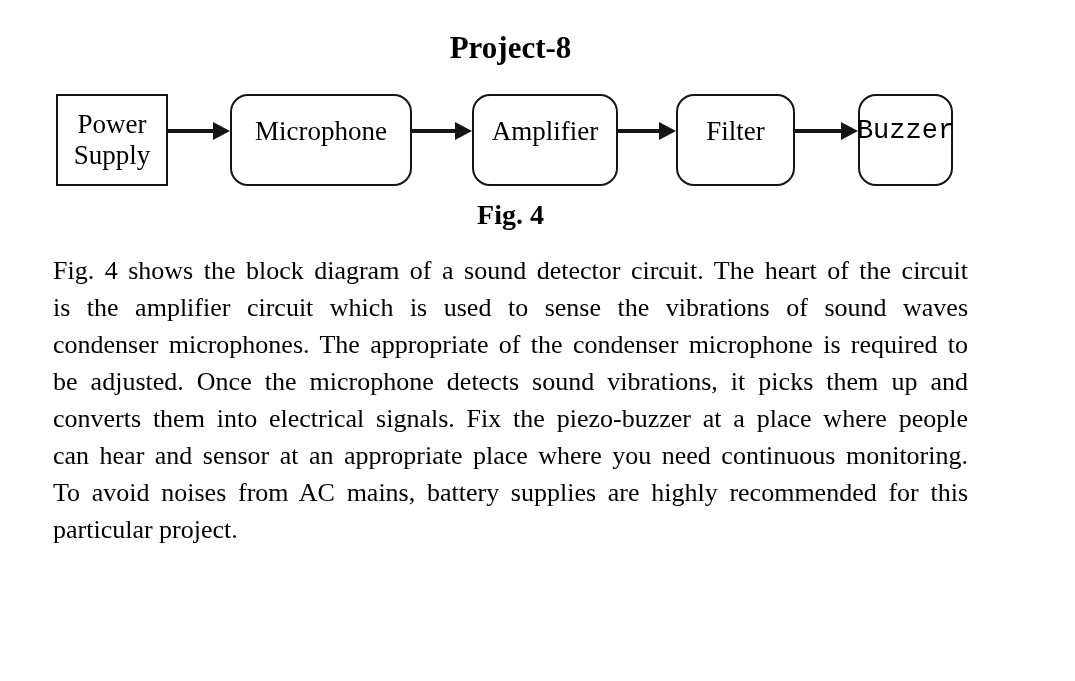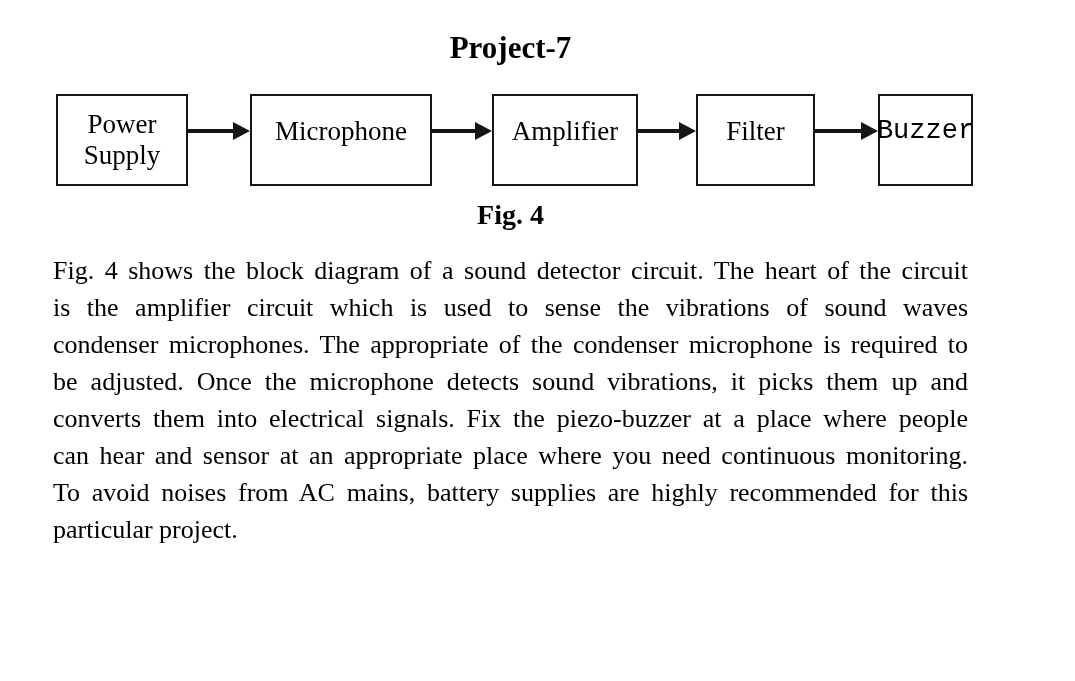--- a/index.html
+++ b/index.html
@@ -29,22 +29,22 @@
     display: flex; align-items: flex-start;
   }
   .block {
     box-sizing: border-box; flex: none;
     height: 92px;
     border: 2.5px solid #151515;
     background: #ffffff;
     display: flex; align-items: center; justify-content: center;
     font-size: 27px; line-height: 31px; text-align: center;
   }
-  .block.raised { padding-bottom: 18px; }
-  .w-ps  { width: 132px; padding: 0 0; box-sizing: border-box; }
+  .block.raised { padding-bottom: 18px; border-radius: 18px; }
+  .w-ps  { width: 112px; padding: 0 0; box-sizing: border-box; }
   .w-mic { width: 182px; }
   .w-amp { width: 146px; }
   .w-fil { width: 119px; }
   .w-buz { width: 95px; font-family: Liberation Mono, monospace; }
 
   .connector { position: relative; flex: none; height: 92px; }
   .c1 { width: 62px; } .c2 { width: 60px; } .c3 { width: 58px; } .c4 { width: 63px; }
   .shaft {
     position: absolute; left: 0; right: 13px; top: 35px;
     height: 4px; background: #151515;
@@ -66,21 +66,21 @@
   .paragraph { margin-top: 20px; font-size: 26px; line-height: 37px; }
   .pline { margin: 0; text-align: justify; text-align-last: justify; }
   .pline.last { text-align-last: left; }
 </style>
 </head>
 <body>
 
 <div class="page">
   <div class="content">
 
-    <div class="title">Project-7</div>
+    <div class="title">Project-8</div>
 
     <div class="diagram">
       <div class="block w-ps">
         <span class="block-label">Power Supply</span>
       </div>
       <div class="connector c1">
         <span class="shaft"></span>
         <span class="head"></span>
       </div>
       <div class="block raised w-mic">

